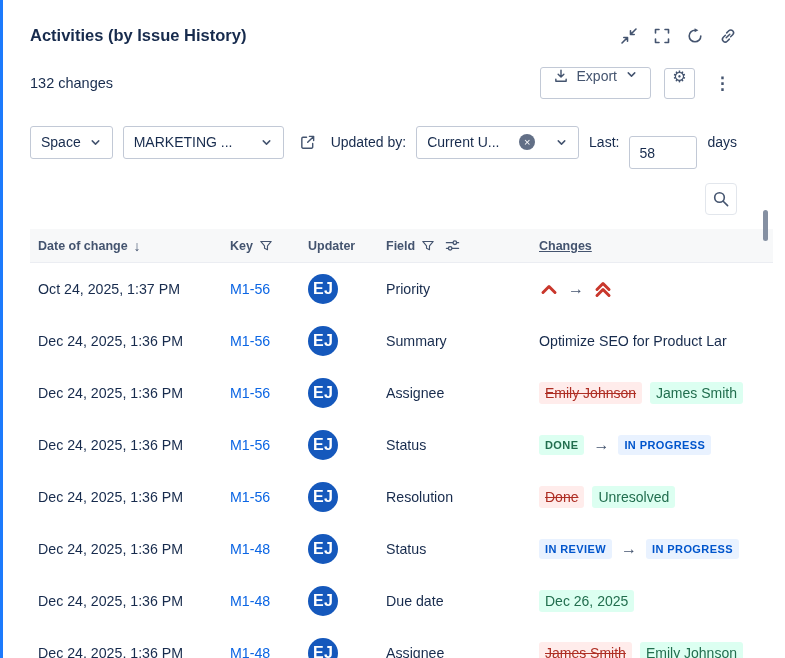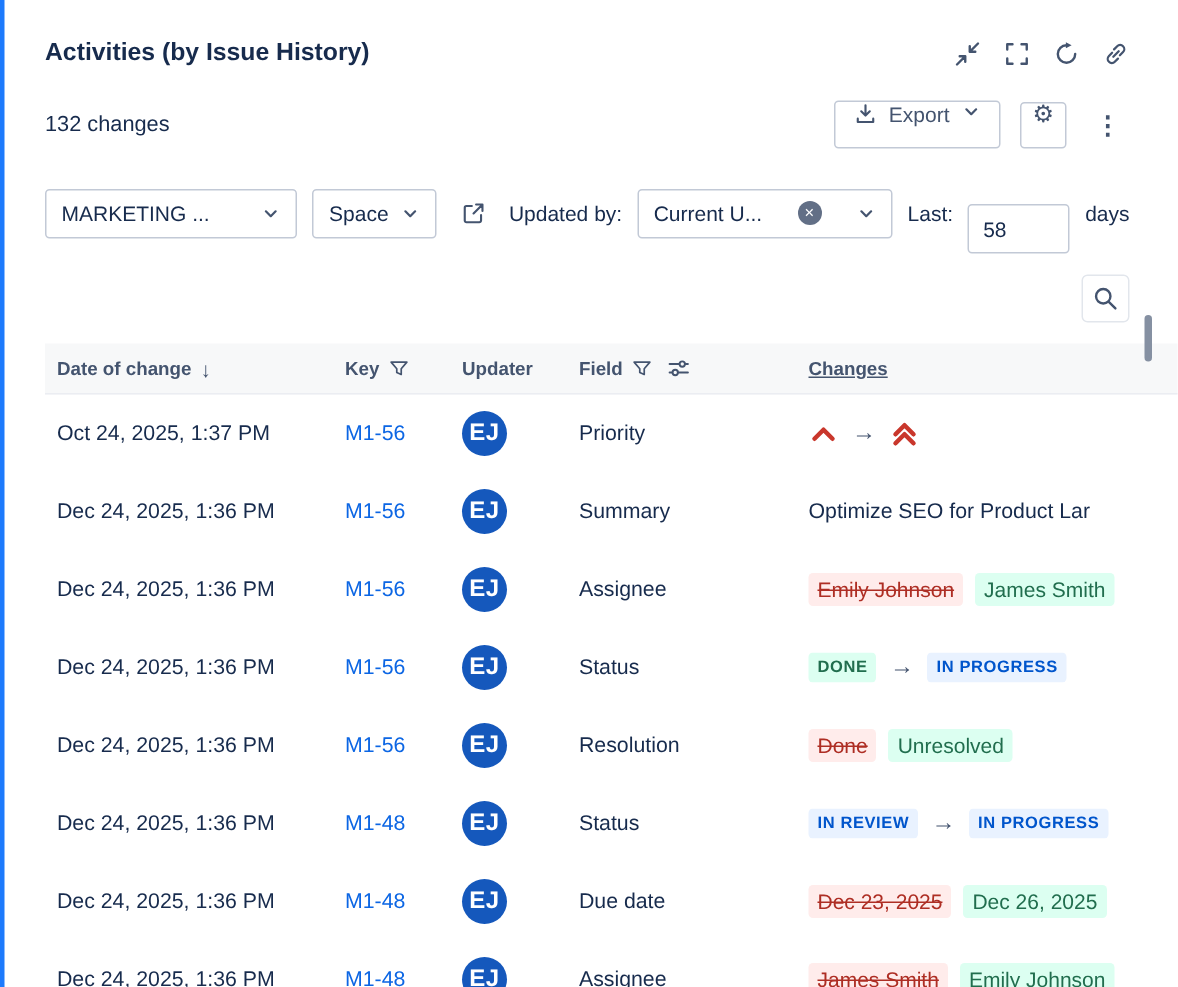--- a/index.html
+++ b/index.html
@@ -2,21 +2,21 @@
 <html><head>
 <meta charset="utf-8">
 <style>
   * { margin:0; padding:0; box-sizing:border-box; }
   html,body { width:785px; height:658px; background:#fff; overflow:hidden;
     font-family:"Liberation Sans","DejaVu Sans",sans-serif; color:#172B4D; }
   body { position:relative; }
 
   .accent-bar { position:absolute; left:0; top:0; width:3px; height:658px; background:#1D7AFC; }
 
-  .panel { position:absolute; inset:0; padding:26px 32px 0 30px; }
+  .panel { position:absolute; inset:0; padding:26px 48px 0 30px; }
 
   
   .panel-header { display:flex; align-items:center; justify-content:space-between; margin-bottom:22px; }
   .panel-title { font-size:16.5px; font-weight:700; color:#172B4D; }
   .win-icons { display:flex; align-items:center; gap:15px; }
   .icon-btn { background:none; border:none; cursor:pointer; display:flex; align-items:center; justify-content:center; padding:0; color:#44546F; }
 
   
   .subheader { display:flex; align-items:center; justify-content:space-between; margin-bottom:16px;gap:48px; }
   .changes-count { font-size:14.5px; color:#172B4D; }
@@ -131,28 +131,28 @@
       <button class="btn sq-btn">
         <span class="gear-glyph">⚙</span>
       </button>
       <button class="kebab-btn">
         <span>⋮</span>
       </button>
     </div>
   </div>
 
   <div class="filter-row">
+    <div class="select">
+      <span>Space</span>
+      <svg width="13" height="13" viewBox="0 0 14 14" fill="none" stroke="#44546F" stroke-width="1.6" stroke-linecap="round" stroke-linejoin="round">
+          <path d="M3.5 5.25 L7 8.75 L10.5 5.25"></path>
+        </svg>
+    </div>
     <div class="select w-project">
       <span class="trunc">MARKETING ...</span>
-      <svg width="13" height="13" viewBox="0 0 14 14" fill="none" stroke="#44546F" stroke-width="1.6" stroke-linecap="round" stroke-linejoin="round">
-          <path d="M3.5 5.25 L7 8.75 L10.5 5.25"></path>
-        </svg>
-    </div>
-    <div class="select">
-      <span>Space</span>
       <svg width="13" height="13" viewBox="0 0 14 14" fill="none" stroke="#44546F" stroke-width="1.6" stroke-linecap="round" stroke-linejoin="round">
           <path d="M3.5 5.25 L7 8.75 L10.5 5.25"></path>
         </svg>
     </div>
     <button class="icon-btn ext-btn">
       <svg width="17" height="17" viewBox="0 0 18 18" fill="none" stroke="#44546F" stroke-width="1.5" stroke-linecap="round" stroke-linejoin="round">
         <path d="M8 3.5 H4.2 A1.2 1.2 0 0 0 3 4.7 V13.8 A1.2 1.2 0 0 0 4.2 15 H13.3 A1.2 1.2 0 0 0 14.5 13.8 V10"></path>
         <path d="M11 2.5 H15.5 V7 M15.2 2.8 L9.2 8.8"></path>
       </svg>
     </button>
@@ -275,21 +275,20 @@
             <span class="chg-arrow">→</span>
             <span class="badge blue">IN PROGRESS</span>
           </div>
         </div>
         <div class="trow">
           <div class="cell c-date">Dec 24, 2025, 1:36 PM</div>
           <div class="cell c-key"><a class="key-link">M1-48</a></div>
           <div class="cell c-updater"><span class="avatar">EJ</span></div>
           <div class="cell c-field">Due date</div>
           <div class="cell c-changes">
-            <span class="pill removed">Dec 23, 2025</span>
             <span class="pill added">Dec 26, 2025</span>
           </div>
         </div>
         <div class="trow">
           <div class="cell c-date">Dec 24, 2025, 1:36 PM</div>
           <div class="cell c-key"><a class="key-link">M1-48</a></div>
           <div class="cell c-updater"><span class="avatar">EJ</span></div>
           <div class="cell c-field">Assignee</div>
           <div class="cell c-changes">
             <span class="pill removed">James Smith</span>

